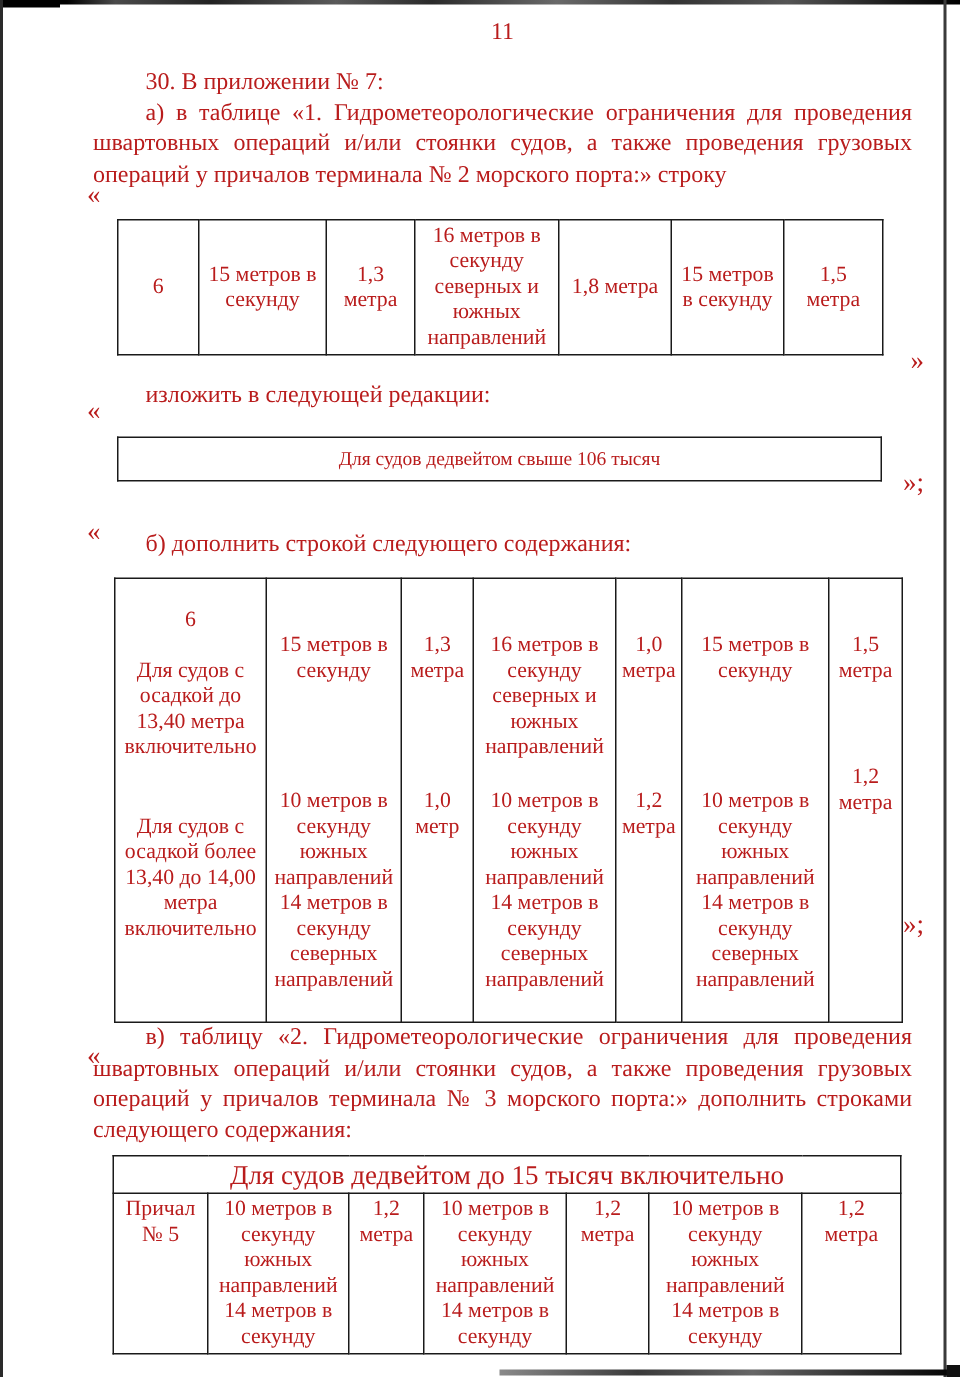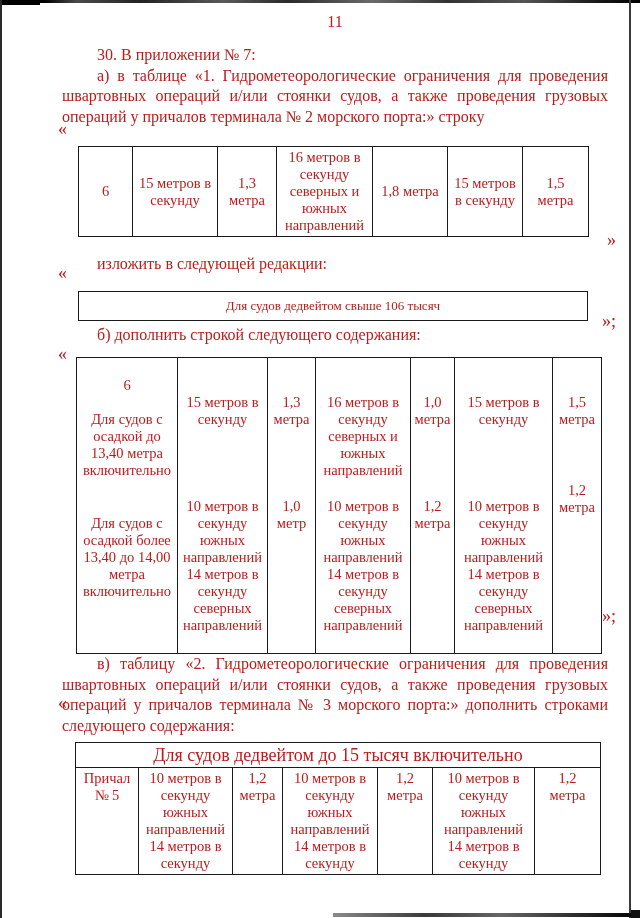--- a/index.html
+++ b/index.html
@@ -17,21 +17,21 @@
   .art-bottom { left:333px; top:913px; width:307px; height:4px;
     background:linear-gradient(90deg,#8a8a8a,#3a3a3a 30%,#666 55%,#2a2a2a 80%,#000 100%); }
   .art-bottom-corner { left:631px; top:910px; width:9px; height:8px; background:#101010; }
 
   .content { position:absolute; left:62px; top:0; width:546px; }
 
   .pageno { margin:12px 0 0; text-align:center; font-size:16px; line-height:20px; }
   .p { font-size:16px; line-height:20.5px; text-align:justify; text-indent:35px; margin:0; }
   .p30 { margin-top:13px; }
   .izlozhit { margin-top:17px; }
-  .pb { margin-top:4px; }
+  .pb { margin-top:32px; }
   .pv { }
 
   .qmark { position:absolute; font-size:18px; line-height:18px; }
   .q-open { left:-4px; }
   .q-close { right:-8px; }
   .q1o { top:120px; } .q1c { top:231px; }
   .q2o { top:264px; } .q2c { top:312px; }
   .q3o { top:345px; } .q3c { top:607px; }
   .q4o { top:694px; }
 

